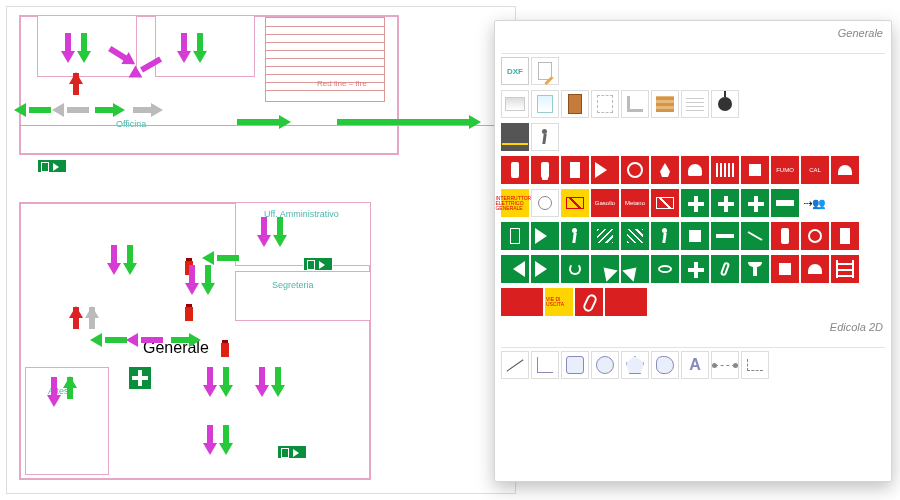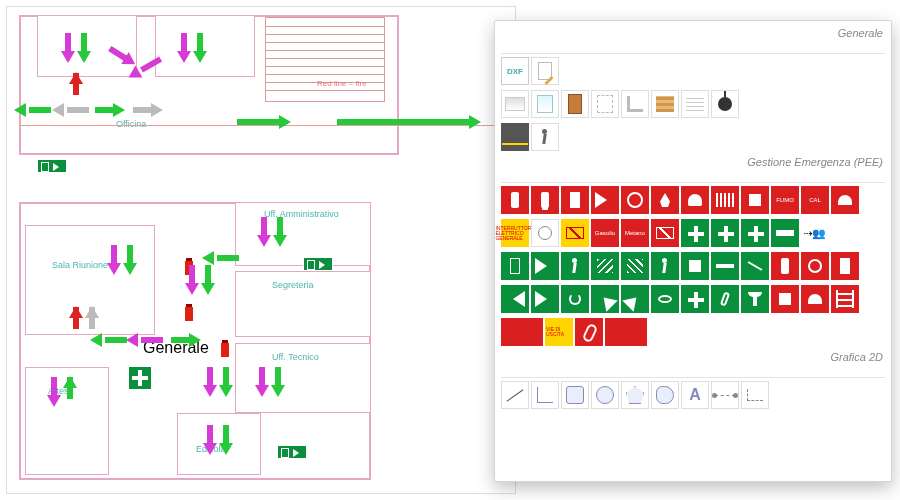--- a/index.html
+++ b/index.html
@@ -134,34 +134,25 @@
     </div>
   <div class="ar g" style="left:330px;top:108px;width:150px">
       <i style="width:136px"></i>
     </div>
   <div class="exit-sign" style="left:30px;top:152px"></div>
 
   <div class="room" style="left:12px;top:195px;width:352px;height:278px"></div>
   <div class="room" style="left:228px;top:195px;width:136px;height:64px;border-width:1px">
     <span class="lbl" style="left:28px;top:6px">Uff. Amministrativo</span>
   </div>
-  <div class="room" style="left:18px;top:218px;width:130px;height:110px;border-width:1px">
-    <span class="lbl" style="left:26px;top:34px">Sala Riunione</span>
-  </div>
-  <div class="room" style="left:228px;top:264px;width:136px;height:66px;border-width:1px">
+  <div class="room" style="left:228px;top:264px;width:136px;height:50px;border-width:1px">
     <span class="lbl" style="left:36px;top:8px">Segreteria</span>
-  </div>
-  <div class="room" style="left:228px;top:336px;width:136px;height:70px;border-width:1px">
-    <span class="lbl" style="left:36px;top:8px">Uff. Tecnico</span>
   </div>
   <div class="room" style="left:18px;top:360px;width:84px;height:108px;border-width:1px">
     <span class="lbl" style="left:22px;top:18px">Attesa</span>
-  </div>
-  <div class="room" style="left:170px;top:406px;width:84px;height:62px;border-width:1px">
-    <span class="lbl" style="left:18px;top:30px">Edicola</span>
   </div>
   <span class="lbl" style="position:absolute;left:136px;top:332px">Generale</span>
 
   <div class="exit-sign" style="left:296px;top:250px"></div>
   <div class="exit-sign" style="left:270px;top:438px"></div>
   <div class="aid" style="left:122px;top:360px"></div>
   <div class="ext" style="left:178px;top:254px"></div>
   <div class="ext" style="left:214px;top:336px"></div>
   <div class="ext" style="left:178px;top:300px"></div>
 
@@ -266,21 +257,20 @@
       </div>
   </div>
 
   <div class="row">
     <div class="tile roadtile"></div>
     <div class="tile plain">
         <span class="run" style="filter:invert(.6)"></span>
       </div>
   </div>
 
-  <div class="sec-h">Gestione Emergenza (PEE)</div>
   <div class="row">
     <div class="tile red">
         <span style="width:8px;height:16px;background:#fff;border-radius:2px"></span>
       </div>
     <div class="tile red">
         <span style="width:8px;height:16px;background:#fff;border-radius:2px;box-shadow:0 3px 0 -1px #fff"></span>
       </div>
     <div class="tile red">
         <span style="width:10px;height:16px;background:#fff"></span>
       </div>
@@ -406,21 +396,21 @@
       </div>
     <div class="tile lad"></div>
   </div>
   <div class="row">
     <div class="tile red" style="width:42px;font-size:6px"></div>
     <div class="tile yel" style="font-size:5px;line-height:1">VIE DI USCITA</div>
     <div class="tile ph"></div>
     <div class="tile red" style="width:42px"></div>
   </div>
 
-  <div class="sec-h">Grafica 2D</div>
+  <div class="sec-h">Edicola 2D</div>
   <div class="row">
     <div class="tile plain">
         <span style="width:20px;height:1px;background:#556;transform:rotate(-35deg)"></span>
       </div>
     <div class="tile plain">
         <span style="width:16px;height:16px;border:1px solid #88b;border-right:none;border-top:none"></span>
       </div>
     <div class="tile plain">
         <span class="shp"></span>
       </div>

